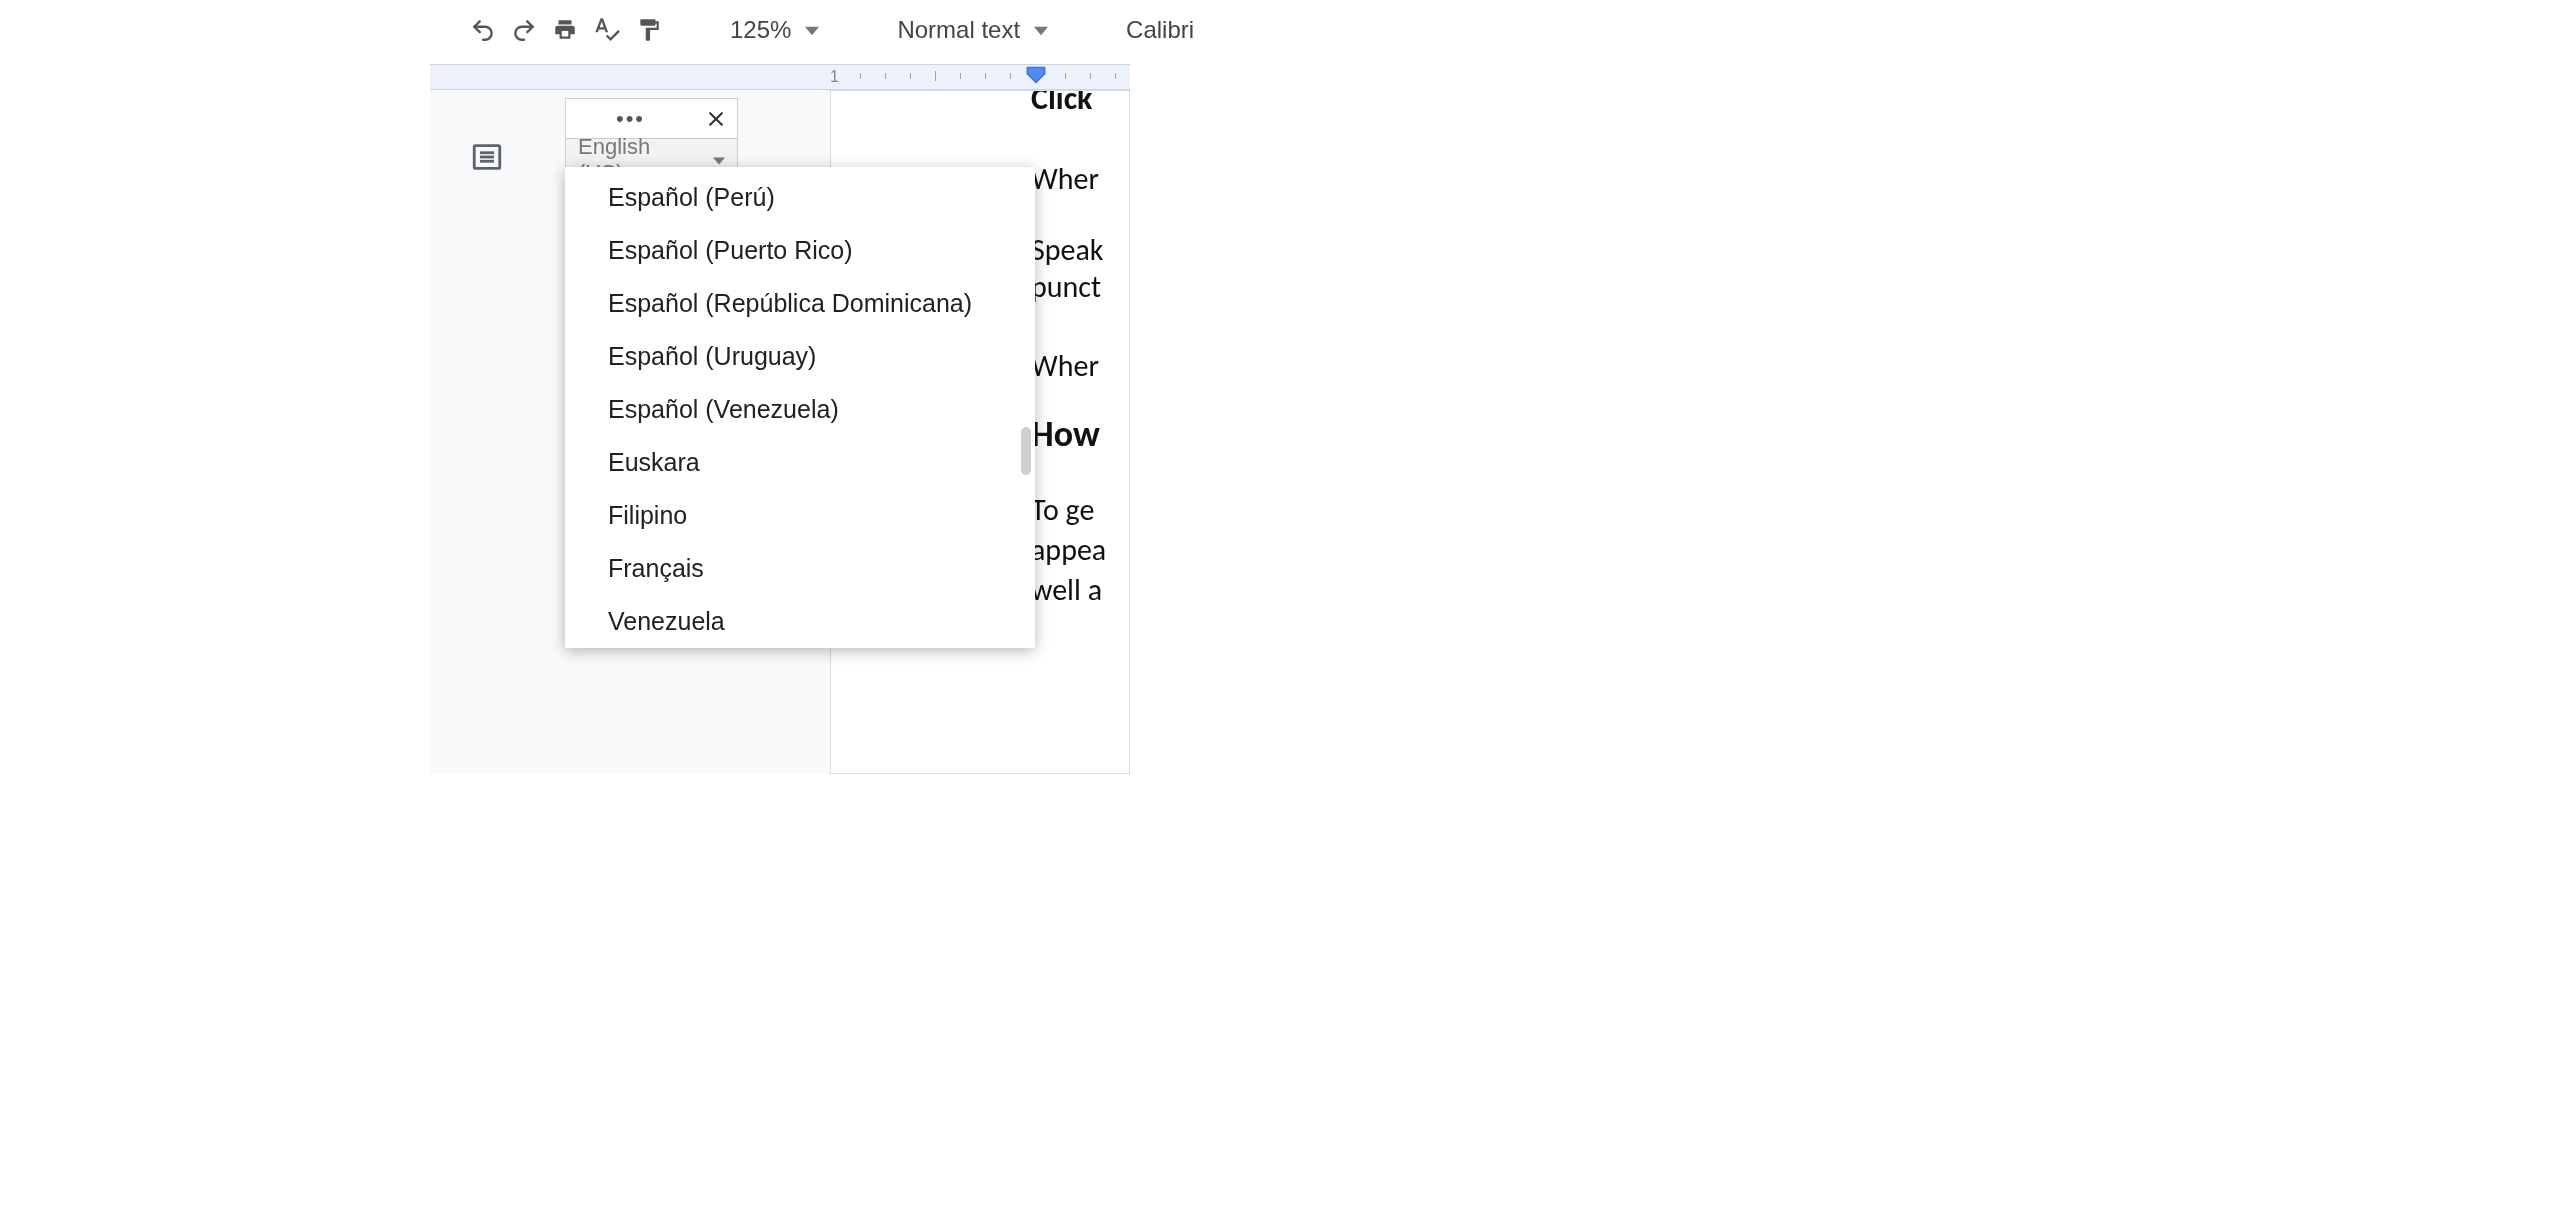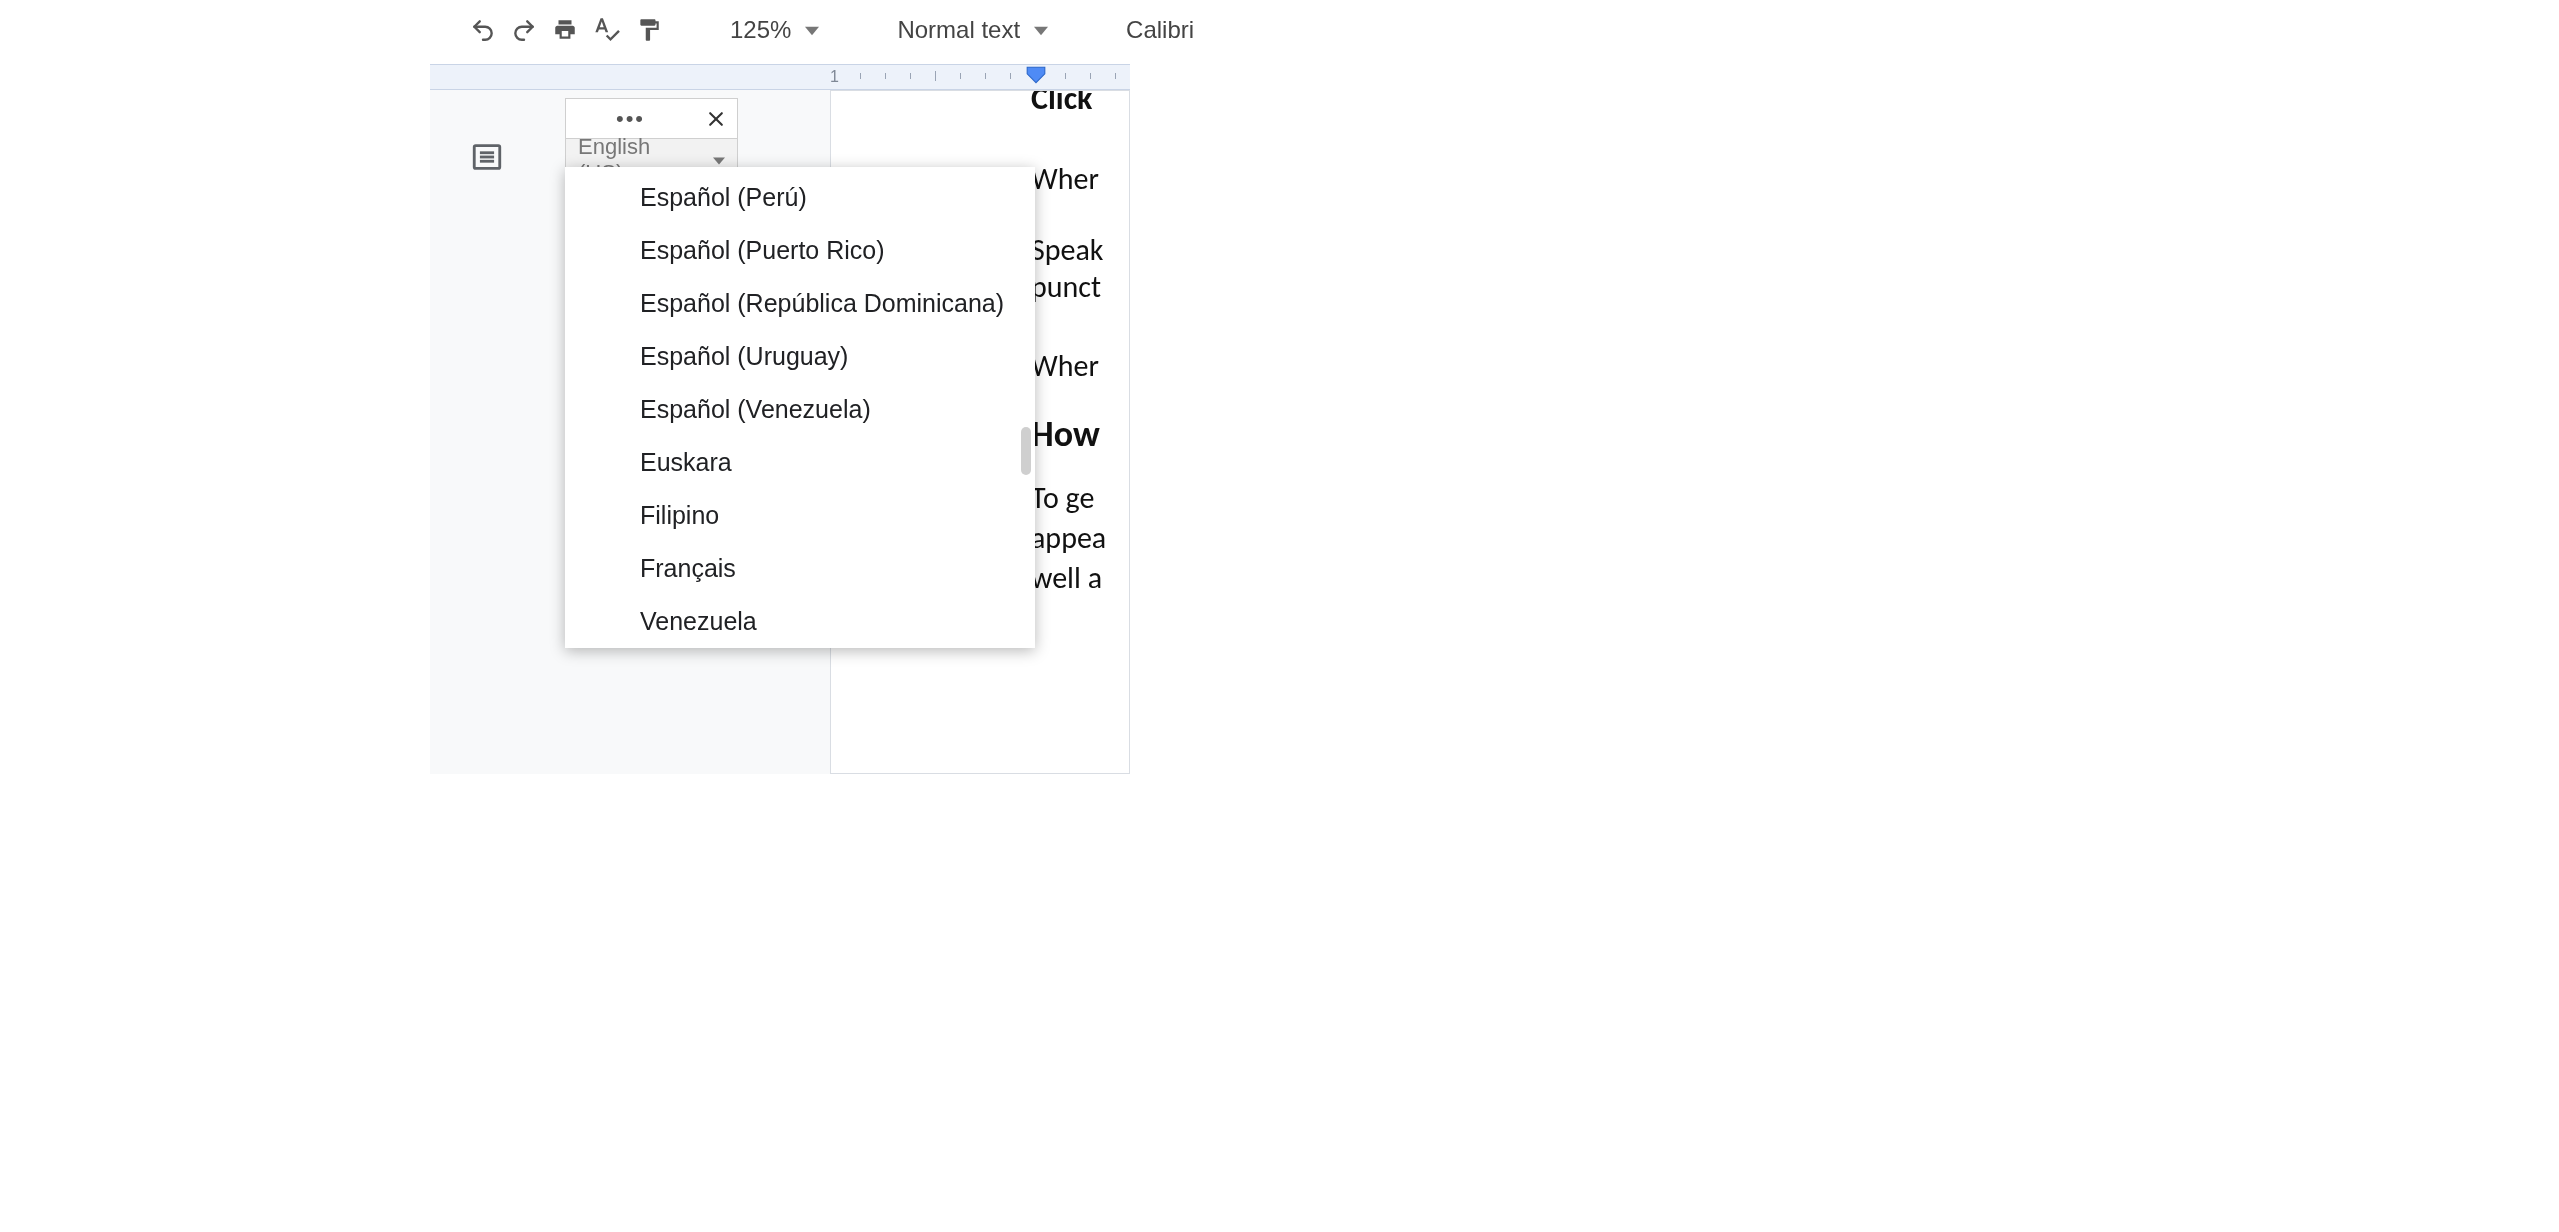--- a/index.html
+++ b/index.html
@@ -122,21 +122,21 @@
     color: #111;
     font-family: Calibri, Arial, sans-serif;
   }
   .doc-line {
     white-space: nowrap;
     overflow: hidden;
   }
   .l0 { font-size: 32px; font-weight: 700; margin-top: -12px; }
   .l  { font-size: 30px; margin-top: 20px; }
   .lh { font-size: 36px; font-weight: 700; margin-top: 28px; }
-  .p  { font-size: 30px; line-height: 40px; margin-top: 22px; }
+  .p  { font-size: 30px; line-height: 40px; margin-top: 34px; }
 
   
   .voice-panel {
     position: absolute;
     left: 135px;
     top: 8px;
     width: 173px;
   }
   .voice-header {
     display: flex;
@@ -195,21 +195,21 @@
   .dropdown-scroll {
     position: absolute;
     right: 4px;
     top: 260px;
     width: 10px;
     height: 48px;
     background: #cfcfcf;
     border-radius: 6px;
   }
   .dd-item {
-    padding: 12px 75px;
+    padding: 12px 43px;
     font-size: 25px;
     color: #202124;
     cursor: pointer;
     white-space: nowrap;
   }
   .dd-item:first-child { padding-top: 16px; }
 
 </style>
 </head>
 <body>

